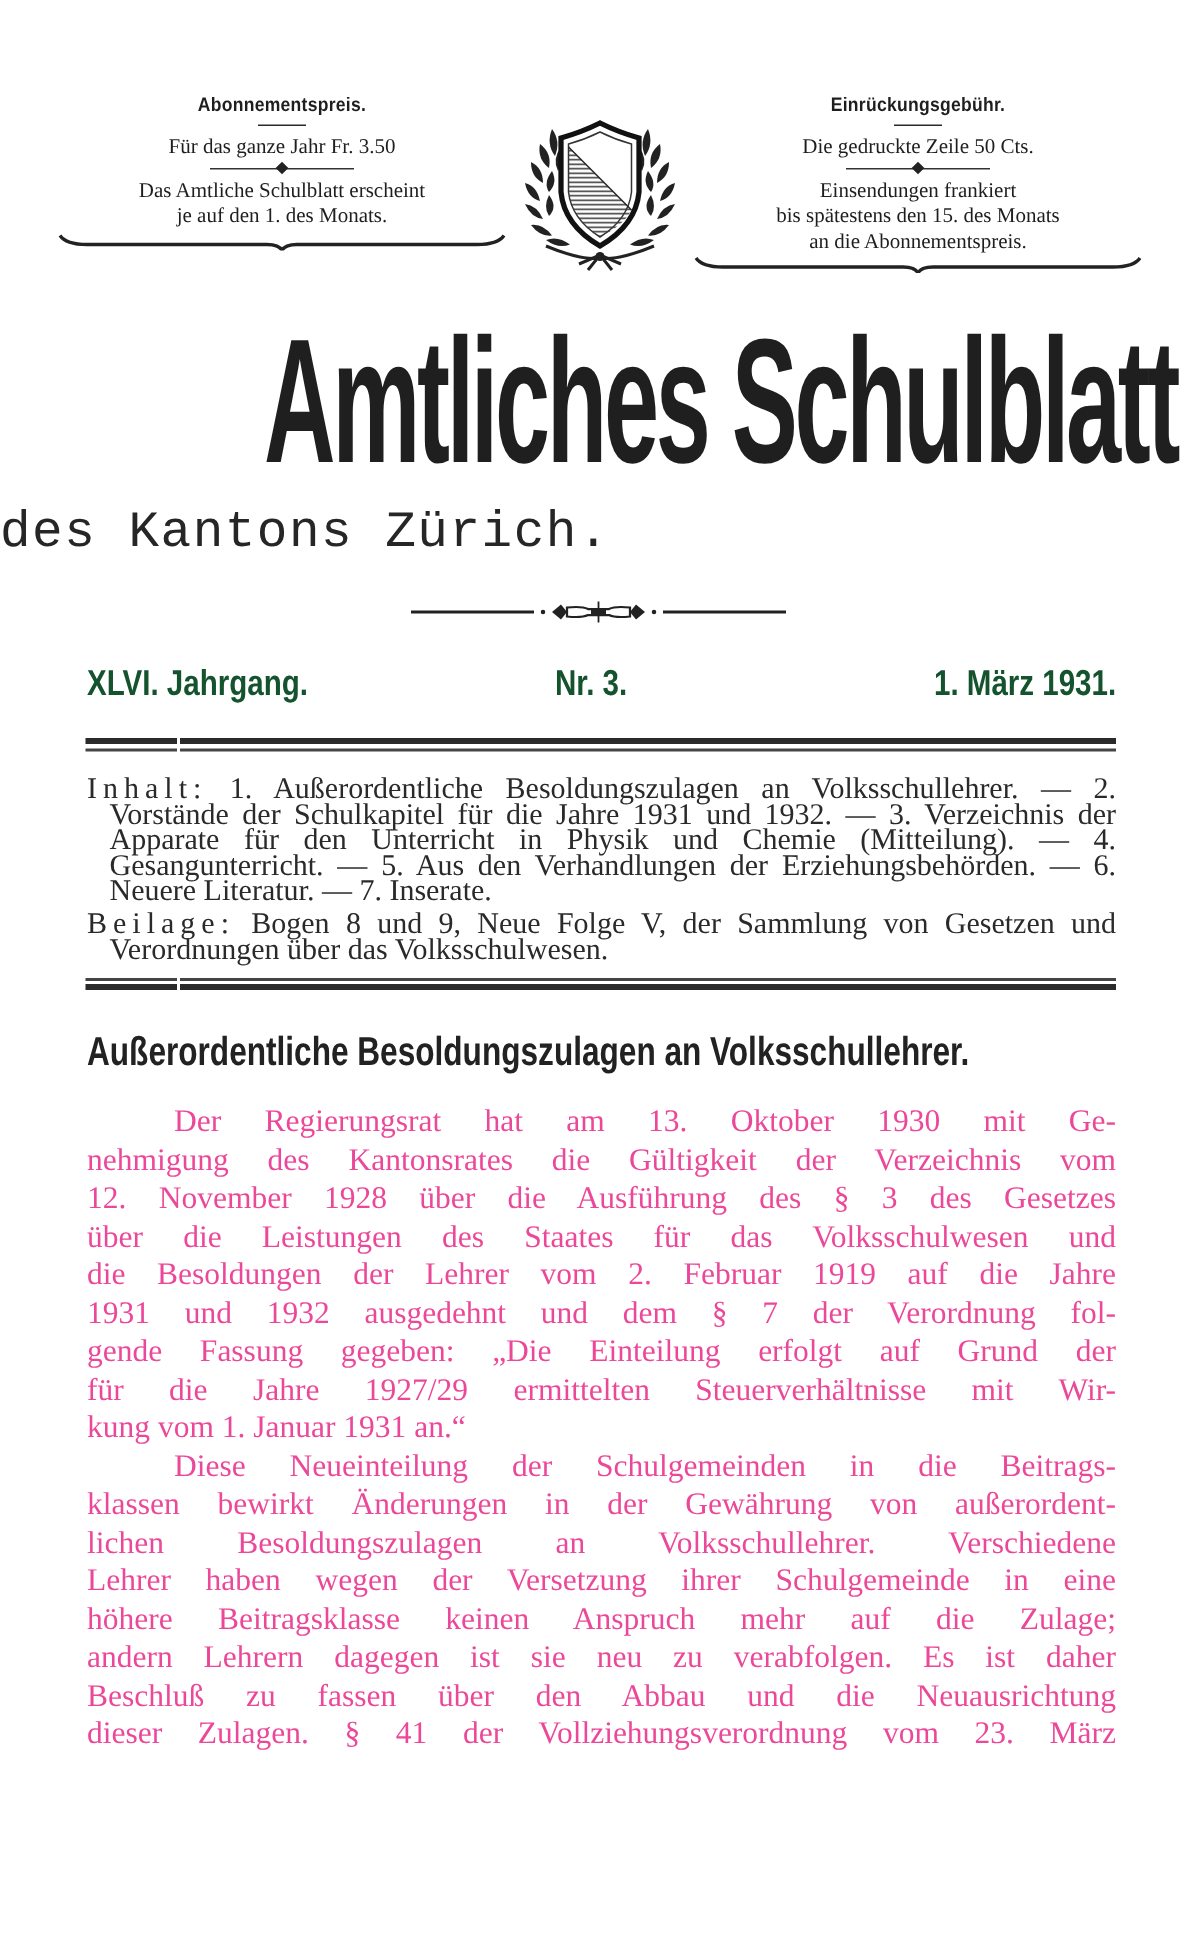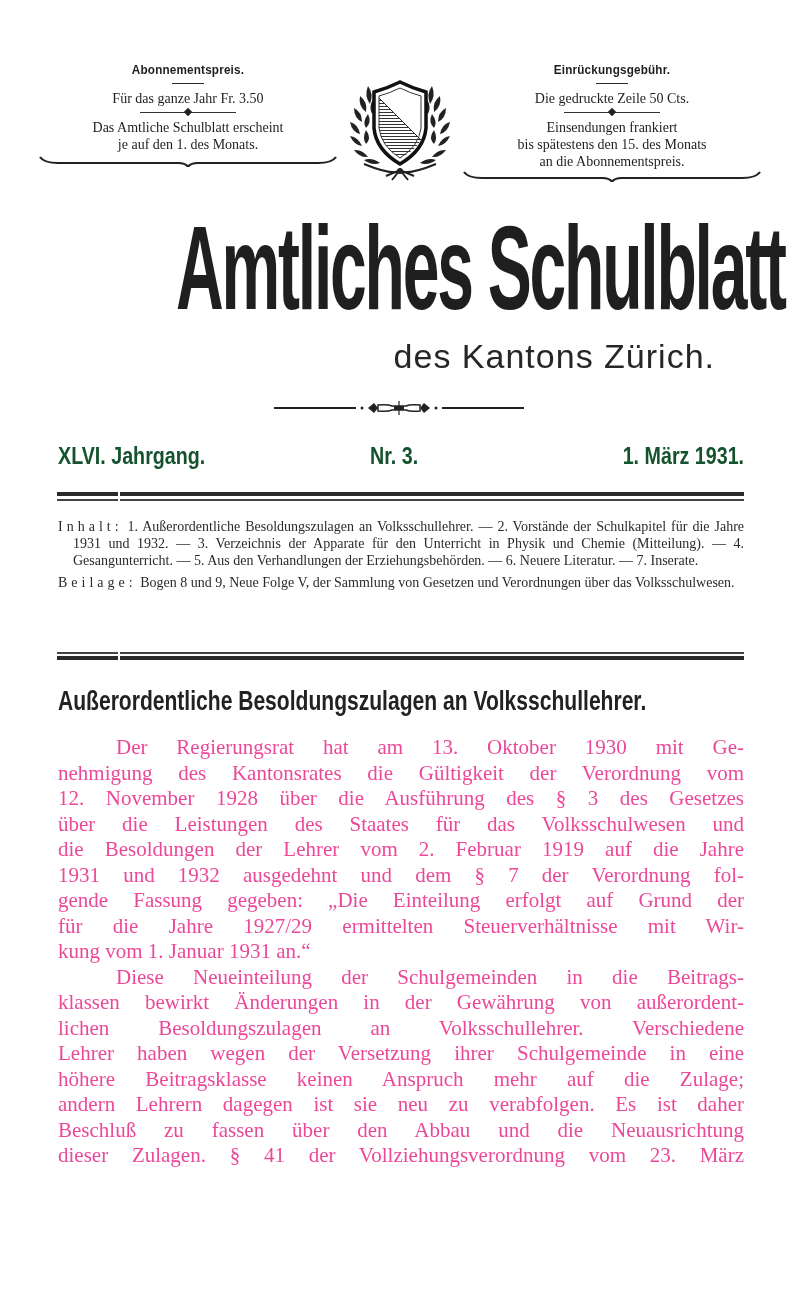--- a/index.html
+++ b/index.html
@@ -20,22 +20,22 @@
   .brace { position: absolute; bottom: -14px; left: 0; width: 300px; height: 12px; }
 
   
   .crest { position: absolute; left: 338px; top: 78px; width: 124px; height: 104px; }
 
   
   .masthead { position: absolute; left: 0; width: 800px; top: 208px; text-align: center;
               font-family: "Liberation Sans", sans-serif; font-weight: bold; font-size: 118px;
               line-height: 120px; letter-spacing: -4px; color: #1f1f1f;
               transform: scaleX(0.56); transform-origin: center; white-space: nowrap; }
-  .subtitle { position: absolute; left: 0; width: 715px; top: 336px; text-align: right;
-              font-family: Liberation Sans, sans-serif; font-size: 34px; line-height: 40px;
+  .subtitle { position: absolute; left: 0; width: 715px; top: 336px; text-align: left;
+              font-family: Liberation Mono, monospace; font-size: 34px; line-height: 40px;
               letter-spacing: 1px; color: #262626; }
 
   .center-orn { position: absolute; left: 274px; top: 400px; width: 250px; height: 16px; }
 
   
   .issue-line { position: absolute; top: 442px; left: 58px; width: 686px; height: 36px;
                 font-family: "Liberation Sans", sans-serif; font-weight: bold; font-size: 24px;
                 color: #14532d; }
   .issue-line span { position: absolute; top: 0; transform: scaleX(0.82); }
   .issue-year { left: 0; transform-origin: left; }
@@ -46,21 +46,21 @@
   .rule-top { position: absolute; left: 57px; width: 687px; top: 492px; height: 10px; }
   .rule-top .thick { position: absolute; left: 0; right: 0; top: 0; height: 4px; background: #2a2a2a; }
   .rule-top .thin  { position: absolute; left: 0; right: 0; top: 7px; height: 1.5px; background: #444; }
   .rule-bot { position: absolute; left: 57px; width: 687px; top: 652px; height: 10px; }
   .rule-bot .thin  { position: absolute; left: 0; right: 0; top: 0; height: 1.5px; background: #444; }
   .rule-bot .thick { position: absolute; left: 0; right: 0; top: 4px; height: 4px; background: #2a2a2a; }
   .gap { position: absolute; top: -1px; width: 2px; height: 12px; background: #fff; left: 61px; }
 
   
   .toc { position: absolute; left: 58px; top: 518px; width: 686px;
-         font-family: "Liberation Serif", serif; font-size: 14px; line-height: 17px; color: #2a2a2a;
+         font-family: "Liberation Serif", serif; font-size: 20px; line-height: 17px; color: #2a2a2a;
          text-align: justify; }
   .toc p { margin: 0 0 5px 0; padding-left: 15px; text-indent: -15px; }
   .toc .lbl { letter-spacing: 4px; }
 
   
   .art-title { position: absolute; left: 58px; top: 686px; width: 800px;
                font-family: "Liberation Sans", sans-serif; font-weight: bold; font-size: 27px;
                color: #222; white-space: nowrap; transform: scaleX(0.78); transform-origin: left; }
   .body-text { position: absolute; left: 58px; top: 735px; width: 686px;
                font-family: "Liberation Serif", serif; font-size: 21px; line-height: 25.5px;
@@ -188,21 +188,21 @@
   <div class="thin"></div>
     <div class="thick"></div>
     <div class="gap"></div>
 </div>
 
 <div class="art-title">Außerordentliche Besoldungszulagen an Volksschullehrer.</div>
 
 <div class="body-text">
   <p>
     <span class="ln ind">Der Regierungsrat hat am 13. Oktober 1930 mit Ge-</span>
-    <span class="ln">nehmigung des Kantonsrates die Gültigkeit der Verordnung vom</span>
+    <span class="ln">nehmigung des Kantonsrates die Gültigkeit der Verzeichnis vom</span>
     <span class="ln">12. November 1928 über die Ausführung des § 3 des Gesetzes</span>
     <span class="ln">über die Leistungen des Staates für das Volksschulwesen und</span>
     <span class="ln">die Besoldungen der Lehrer vom 2. Februar 1919 auf die Jahre</span>
     <span class="ln">1931 und 1932 ausgedehnt und dem § 7 der Verordnung fol-</span>
     <span class="ln">gende Fassung gegeben: „Die Einteilung erfolgt auf Grund der</span>
     <span class="ln">für die Jahre 1927/29 ermittelten Steuerverhältnisse mit Wir-</span>
     <span class="ln last">kung vom 1. Januar 1931 an.“</span>
   </p>
   <p>
     <span class="ln ind">Diese Neueinteilung der Schulgemeinden in die Beitrags-</span>

